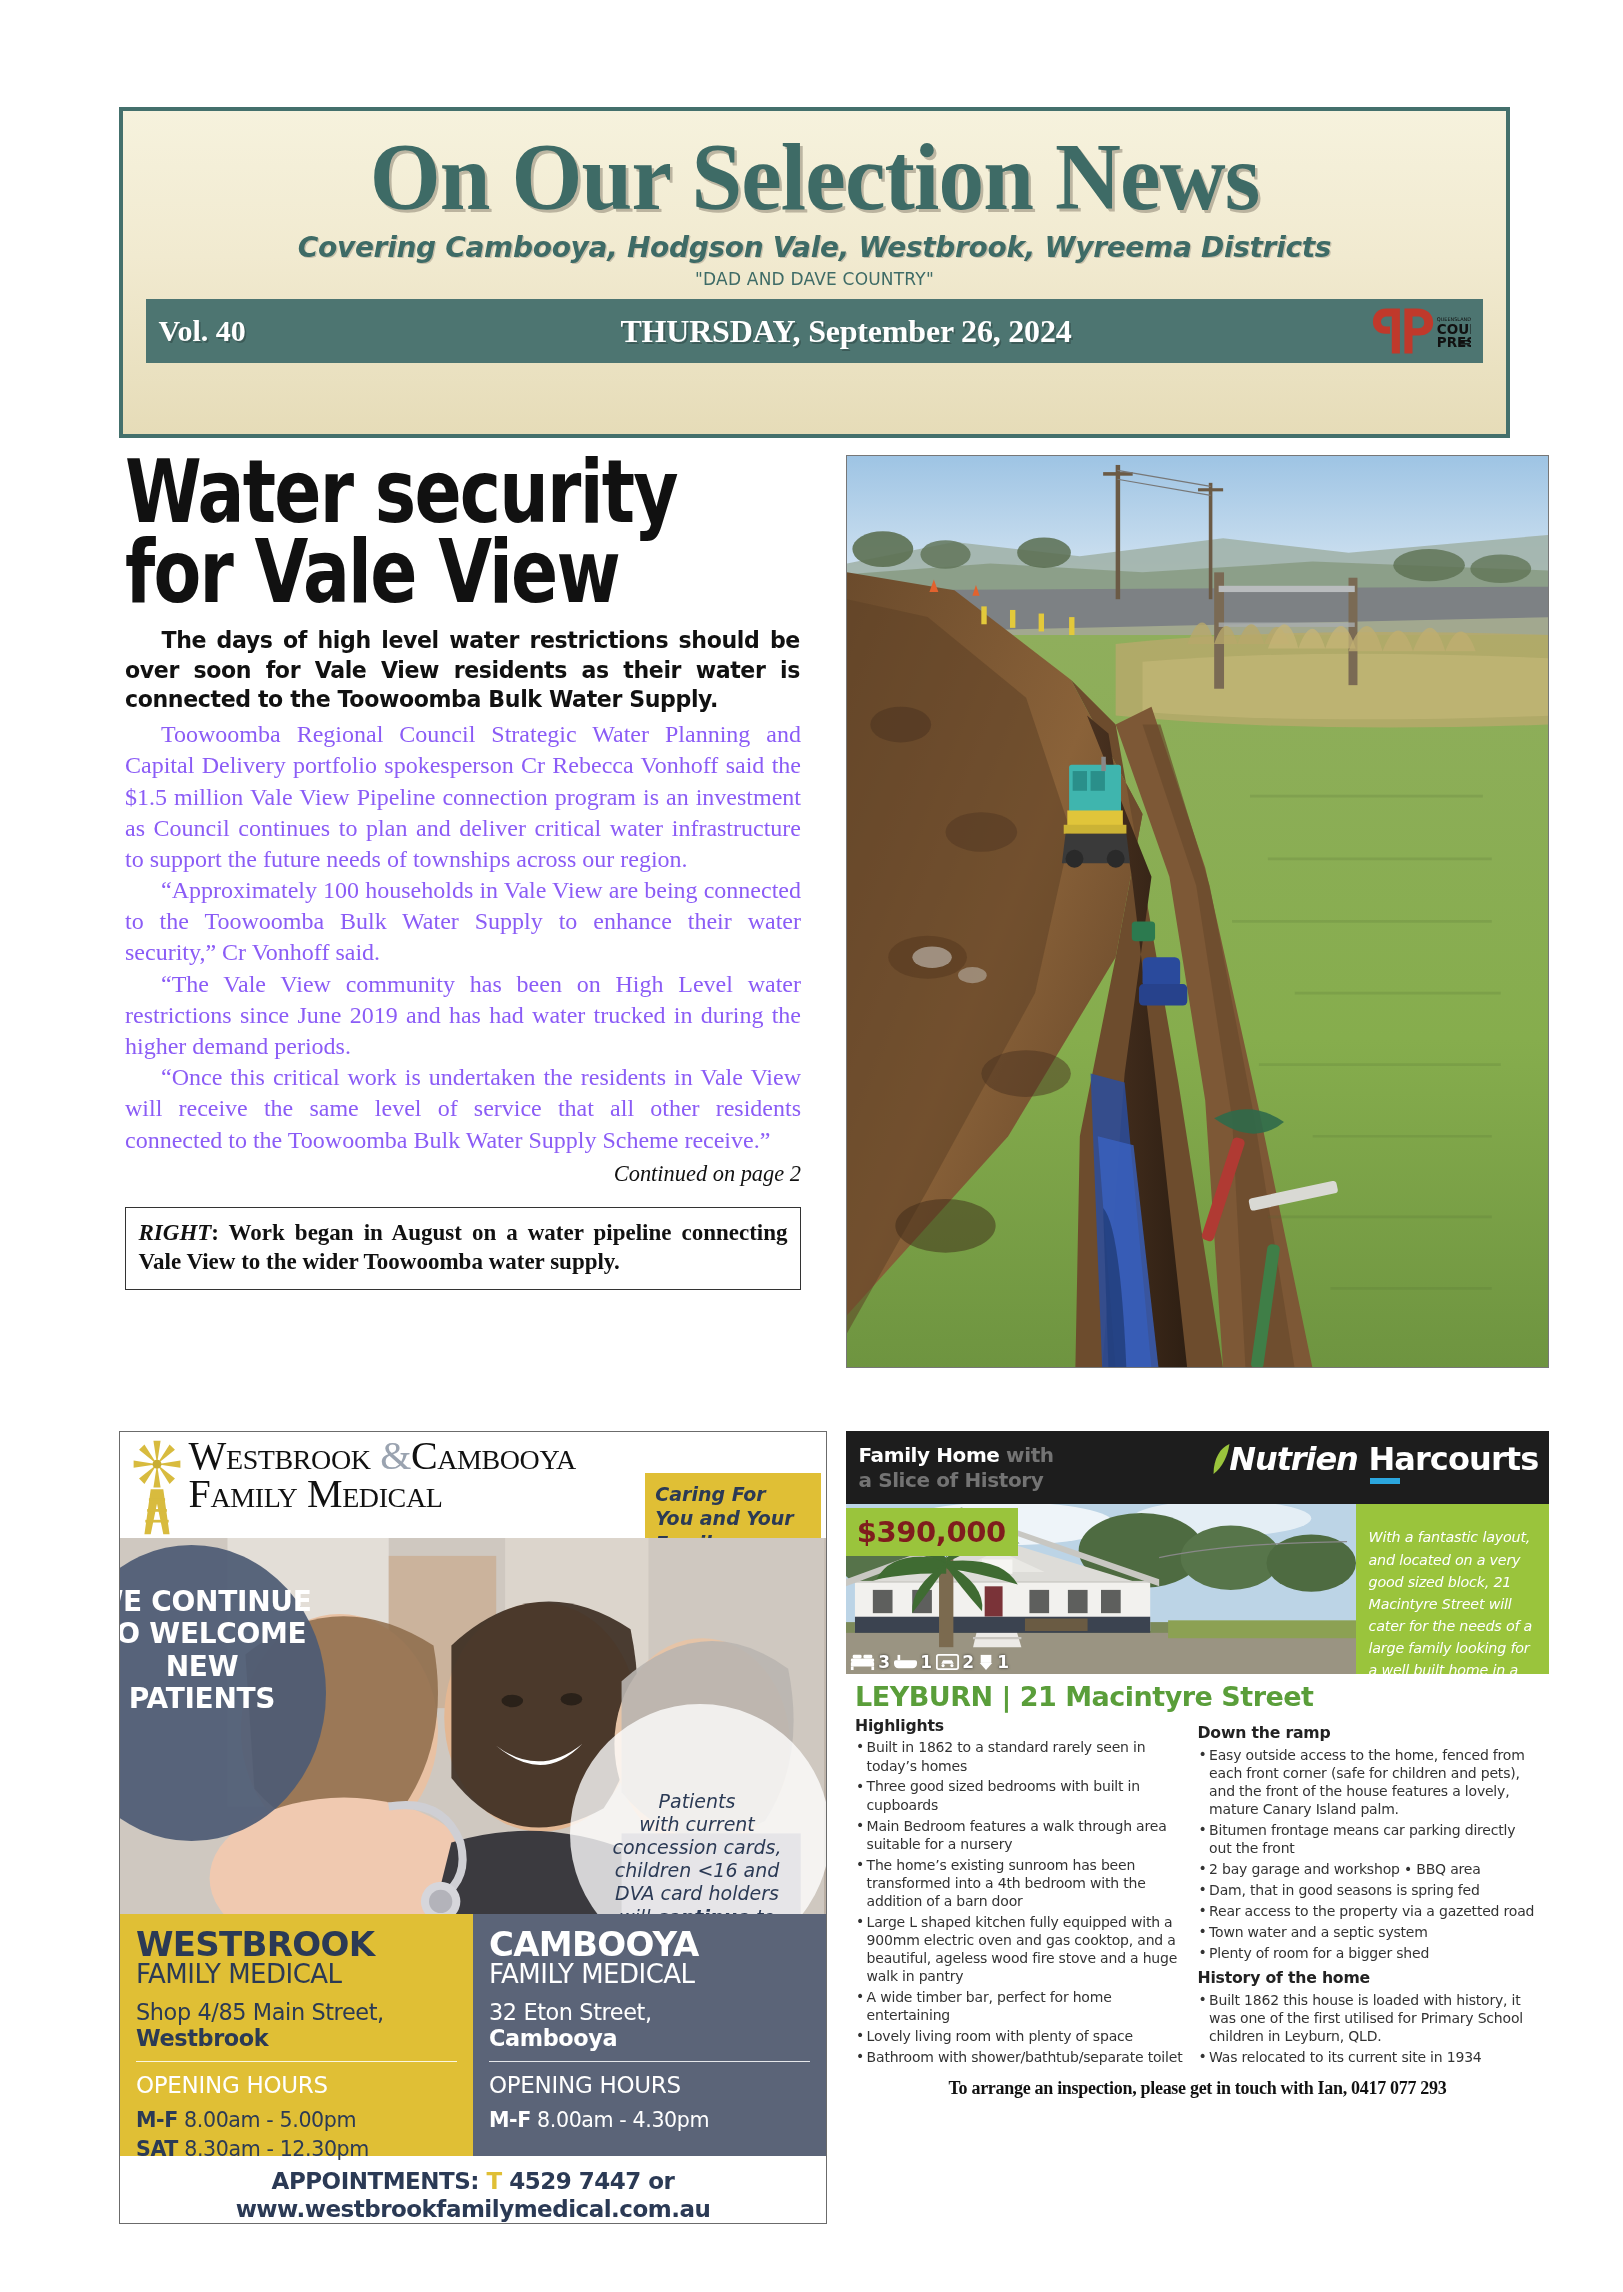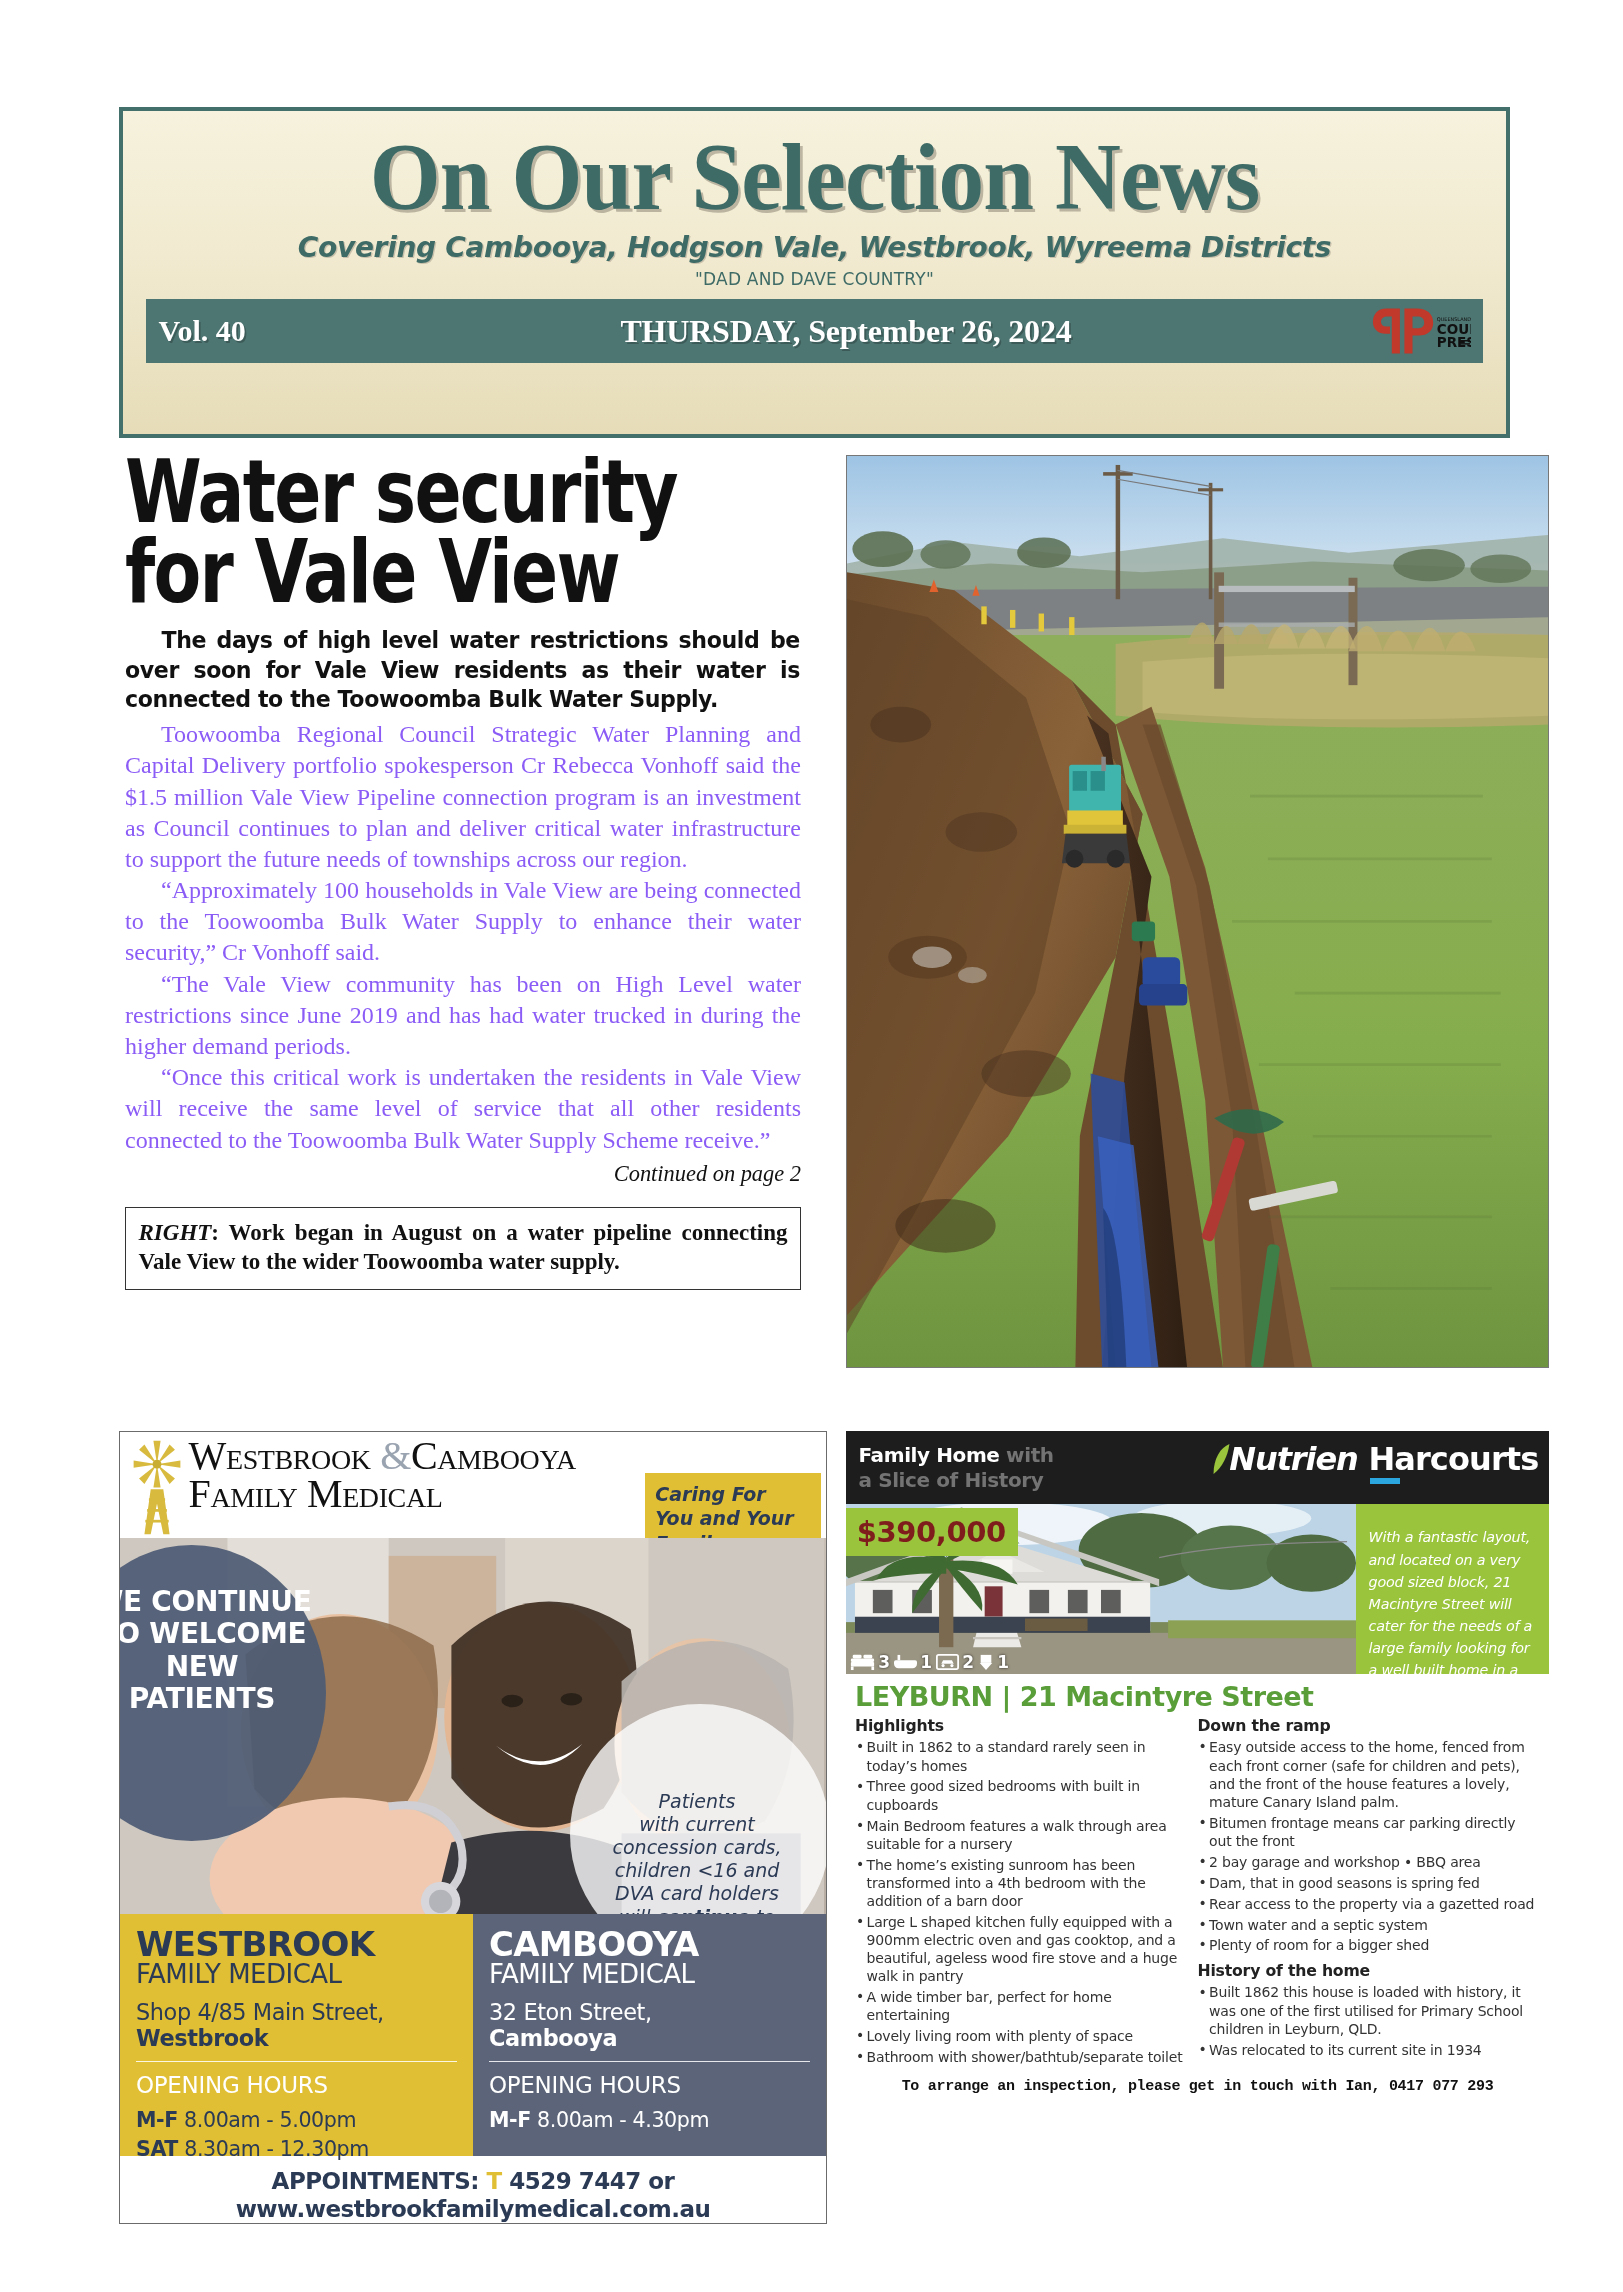--- a/index.html
+++ b/index.html
@@ -314,42 +314,42 @@
     font-family: "DejaVu Sans", sans-serif;
     font-weight: bold; font-size: 17px; color: #ffffff;
     text-shadow: 0 0 2.7px rgba(0,0,0,0.8);
   }
   .icons-row svg { display: block; }
   .re-address {
     font-family: "DejaVu Sans", sans-serif;
     font-weight: bold; font-size: 27px; color: #5a9e3a;
     padding: 7.2px 0 3.6px 9px; letter-spacing: -0.5px;
   }
-  .re-body { display: flex; padding: 0 9px; gap: 0; }
+  .re-body { display: flex; padding: 0 9px; gap: 0; align-items: flex-end; }
   .re-col { flex: 1; }
   .re-h {
     font-family: "DejaVu Sans", sans-serif;
     font-weight: bold; font-size: 15.7px; color: #222;
     margin-bottom: 3.6px; letter-spacing: -0.2px;
   }
   .re-h.mt { margin-top: 6.3px; }
   .re-list { list-style: none; }
   .re-list li {
     font-family: "DejaVu Sans", sans-serif;
     font-size: 14px; line-height: 1.30; color: #333;
     padding-left: 11.6px; position: relative; margin-bottom: 2.7px;
     letter-spacing: -0.2px;
   }
   .re-list li:before {
     content: "•"; position: absolute; left: 0.9px; top: -0.9px; color: #333;
   }
   .re-arrange {
     text-align: center;
-    font-family: Liberation Mono, monospace;
-    font-weight: bold; font-size: 15px; color: #111;
+    font-family: Liberation Serif, serif;
+    font-weight: bold; font-size: 18px; color: #111;
     padding: 9px 5.4px 7.2px 5.4px; letter-spacing: -0.3px;
   }
   .re-foot {
     background: #1d1d1d; padding: 7.2px 14.3px 9px 14.3px;
   }
   .re-foot .line1 {
     text-align: center;
     font-family: "DejaVu Sans", sans-serif;
     font-weight: bold; font-size: 22.4px; color: #fff; letter-spacing: -0.4px;
   }

